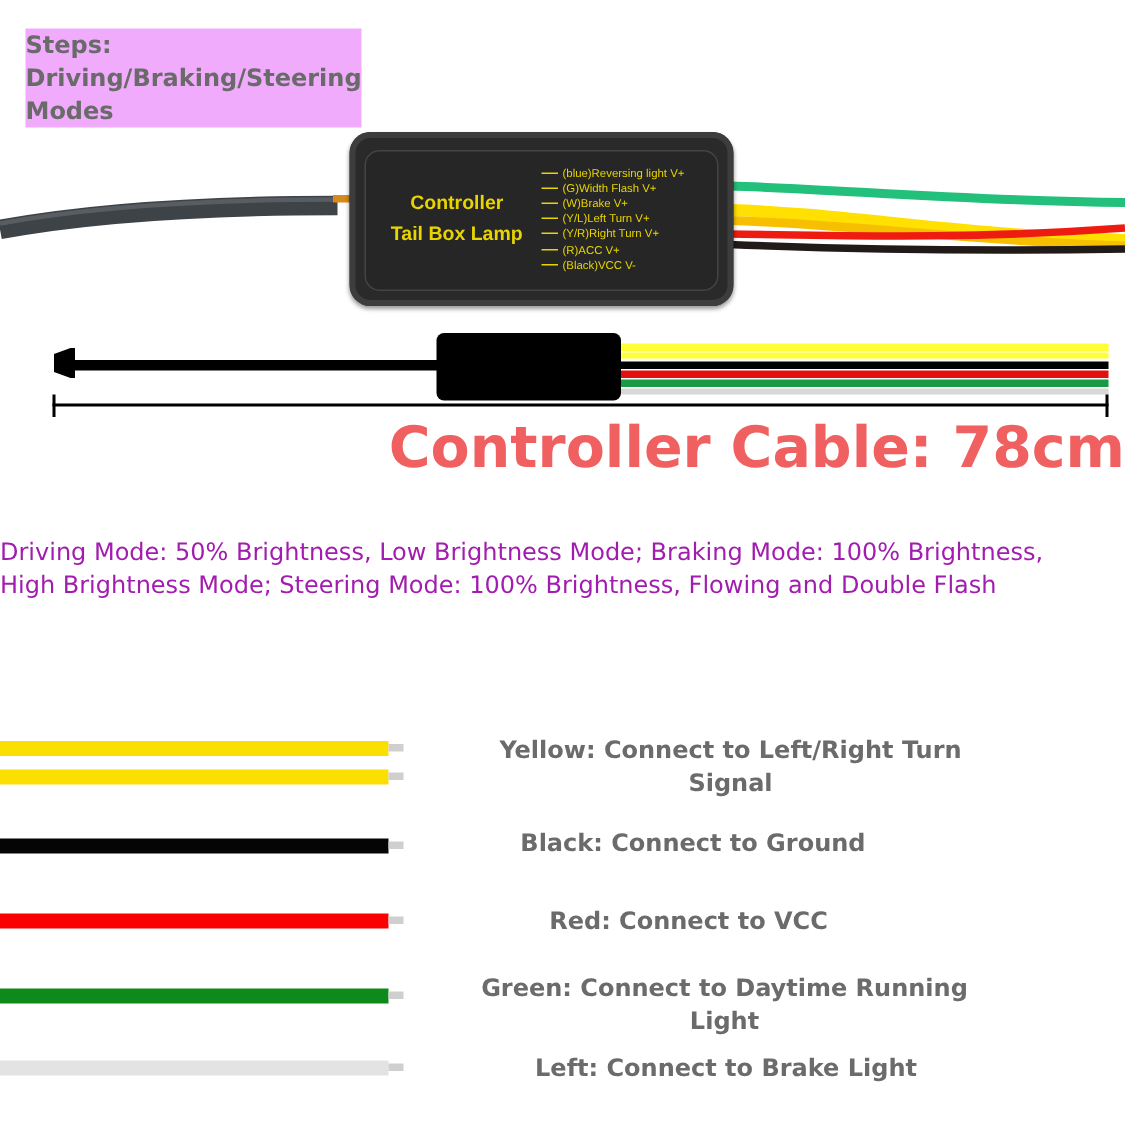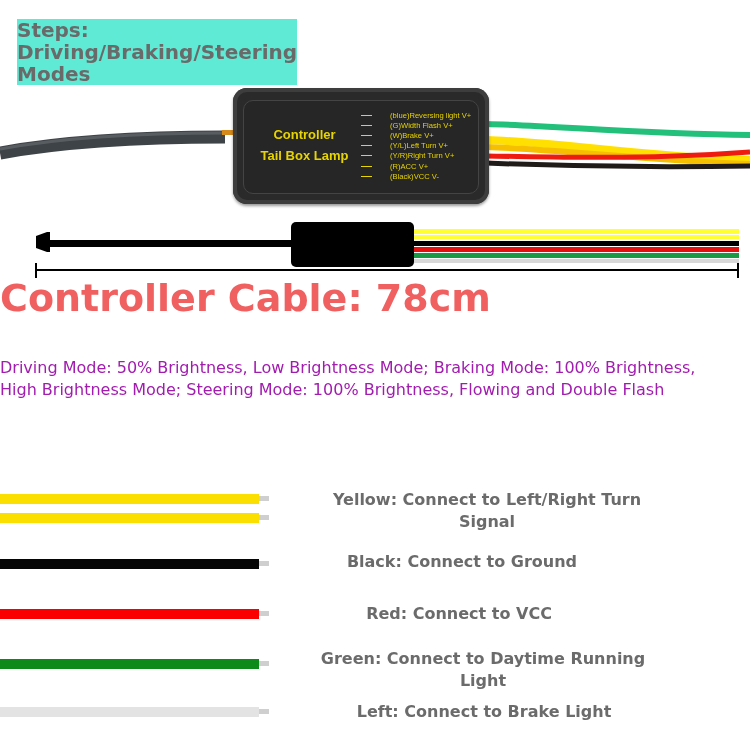--- a/index.html
+++ b/index.html
@@ -1,27 +1,27 @@
 <!DOCTYPE html>
 <html><head>
 <meta charset="utf-8">
 <style>
   html, body { margin:0; padding:0; }
   body { width:750px; height:750px; background:#ffffff; position:relative; overflow:hidden; font-family:"DejaVu Sans","Liberation Sans",sans-serif; }
   .abs { position:absolute; }
-  .steps { left:17px; top:19px; font-size:20px; line-height:22px; font-weight:bold; color:#6a6a6a; background:#5eead4; padding:0; }
+  .steps { left:17px; top:19px; font-size:16px; line-height:22px; font-weight:bold; color:#6a6a6a; background:#f0abfc; padding:0; }
   .cable-photo { left:0; top:80px; width:750px; height:140px; }
   .box { left:233px; top:88px; width:256px; height:116px; background:#2a2a2a; border-radius:14px; box-shadow: inset 0 0 0 4px #3d3d3d, 0 2px 3px rgba(0,0,0,0.4); }
   .box-inner { position:absolute; left:10px; top:12px; right:10px; bottom:10px; border-radius:10px; background:#262626; border:1px solid #444; }
   .box-title { position:absolute; left:14px; top:36px; width:115px; text-align:center; color:#e8d400; font-family:"Liberation Sans",sans-serif; font-weight:bold; font-size:13px; line-height:21px; }
   .pins { position:absolute; left:128px; top:22px; }
-  .pin { display:flex; align-items:center; height:10.2px; color:#e8d400; font-family:"Liberation Sans",sans-serif; font-size:7.6px; white-space:nowrap;gap:15px; }
+  .pin { display:flex; align-items:center; height:10.2px; color:#e8d400; font-family:"Liberation Sans",sans-serif; font-size:7.6px; white-space:nowrap; }
   .pin .dash { display:inline-block; width:11px; height:1px; background:#e8d400; margin-right:3px; }
   .diagram { left:0; top:215px; width:750px; height:70px; }
-  .cable-label { left:0; top:276px; width:750px; text-align:left; color:#f06060; font-family:"DejaVu Sans",sans-serif; font-weight:bold; font-size:38px; letter-spacing:0px; }
+  .cable-label { left:0; top:276px; width:750px; text-align:right; color:#f06060; font-family:"DejaVu Sans",sans-serif; font-weight:bold; font-size:38px; letter-spacing:0px; }
   .desc { left:0; top:357px; width:726px; font-size:16px; line-height:22px; font-weight:normal; color:#a21caf; font-family:"DejaVu Sans",sans-serif; }
   .wire { position:absolute; left:0; width:259px; height:10px; }
   .wire-tip { position:absolute; left:259px; width:10px; height:5px; background:#cfcfcf; }
   .wire-label { position:absolute; font-size:16px; line-height:22px; font-weight:bold; color:#6b6b6b; text-align:center; font-family:"DejaVu Sans",sans-serif;margin-left:44px; }
 </style>
 </head>
 <body>
 
 <div class="abs steps">
   <div>Steps:</div>

